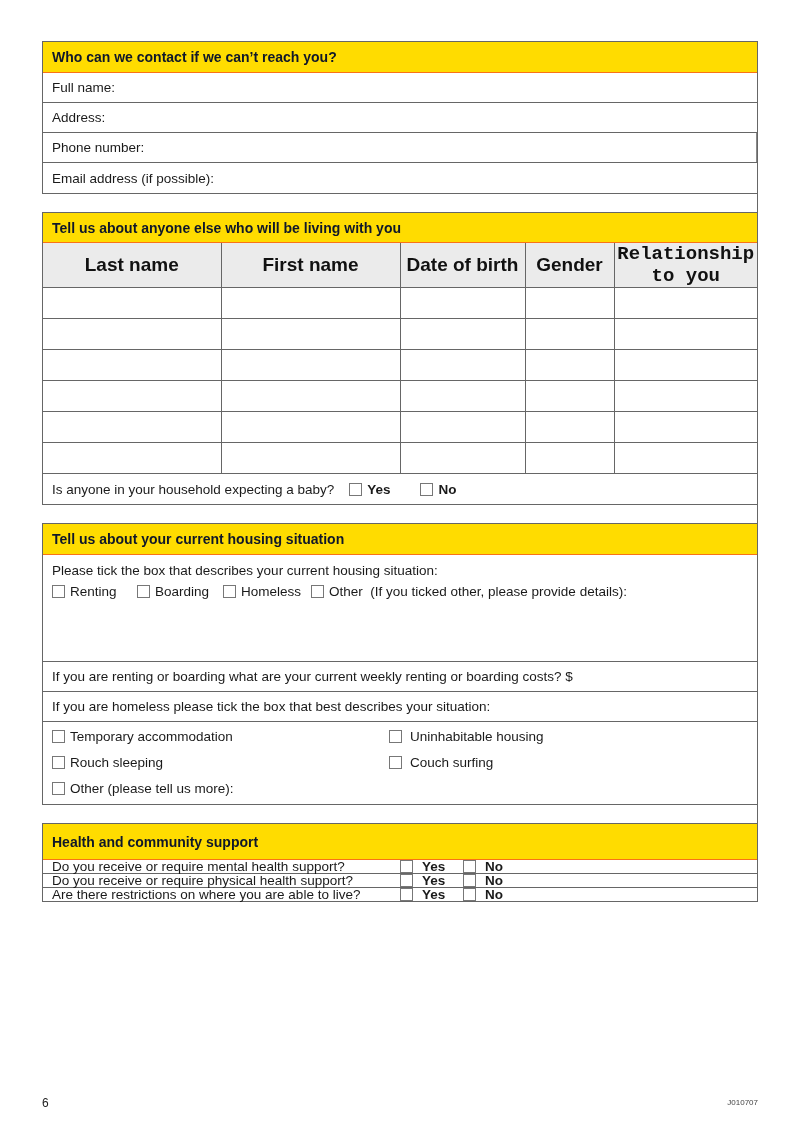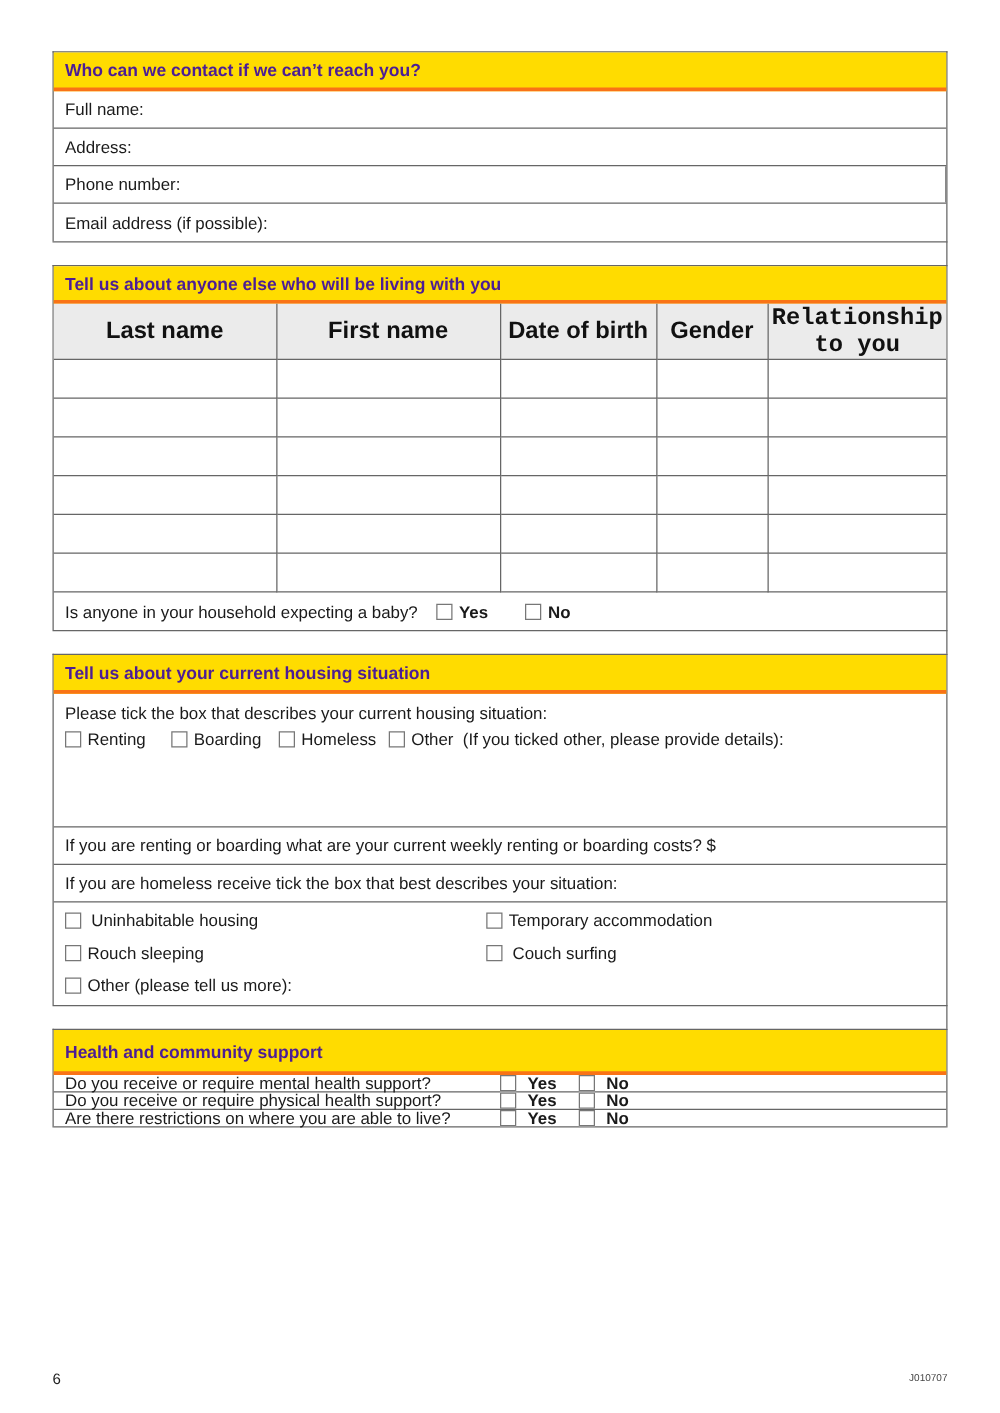--- a/index.html
+++ b/index.html
@@ -27,22 +27,22 @@
     border-top: 1px solid #666;
     border-right: 1px solid #666;
   }
   .hdr {
     background: #ffdc00;
     font-weight: bold;
     font-size: 14px;
     padding: 0 9px;
     display: flex;
     align-items: center;
-    border-bottom: 3px solid #f97316;
-    color: #4c1d95;
+    border-bottom: 1px solid #f97316;
+    color: #0f172a;
   }
   .row {
     display: flex;
     align-items: center;
     border-bottom: 1px solid #666;
     height: 30px;
     padding: 0 9px;
   }
   .row:last-child { border-bottom: none; }
   .split { display: flex; padding: 0; }
@@ -208,31 +208,31 @@
         <span class="opt">
           <span class="cb"></span>
           <span style="white-space:pre">Other  (If you ticked other, please provide details):</span>
         </span>
       </div>
     </div>
     <div class="row">
       <span>If you are renting or boarding what are your current weekly renting or boarding costs? $</span>
     </div>
     <div class="row">
-      <span>If you are homeless receive tick the box that best describes your situation:</span>
+      <span>If you are homeless please tick the box that best describes your situation:</span>
     </div>
     <div class="homeless-opts">
       <div class="homeless-grid">
         <span class="opt">
+          <span class="cb"></span>
+          <span>Temporary accommodation</span>
+        </span>
+        <span class="opt">
           <span class="cb" style="margin-right:8px"></span>
           <span>Uninhabitable housing</span>
-        </span>
-        <span class="opt">
-          <span class="cb"></span>
-          <span>Temporary accommodation</span>
         </span>
         <span class="opt">
           <span class="cb"></span>
           <span>Rouch sleeping</span>
         </span>
         <span class="opt">
           <span class="cb" style="margin-right:8px"></span>
           <span>Couch surfing</span>
         </span>
         <span class="opt">

